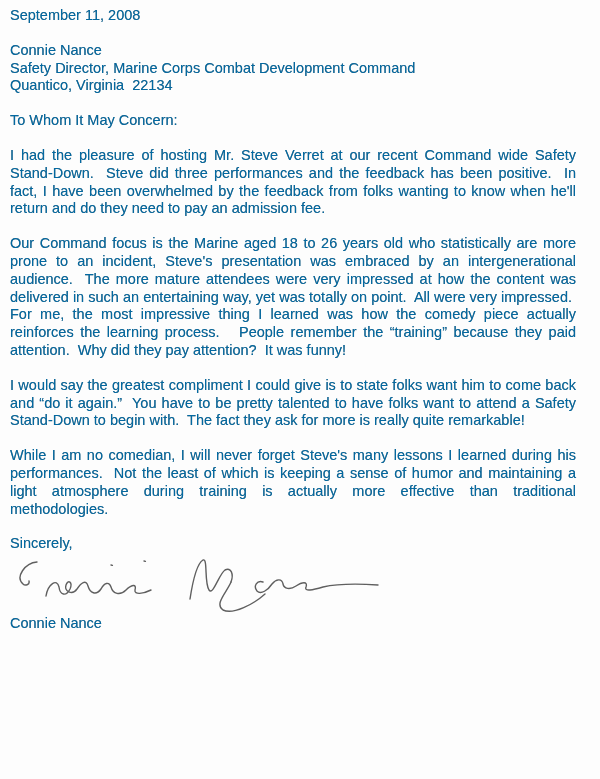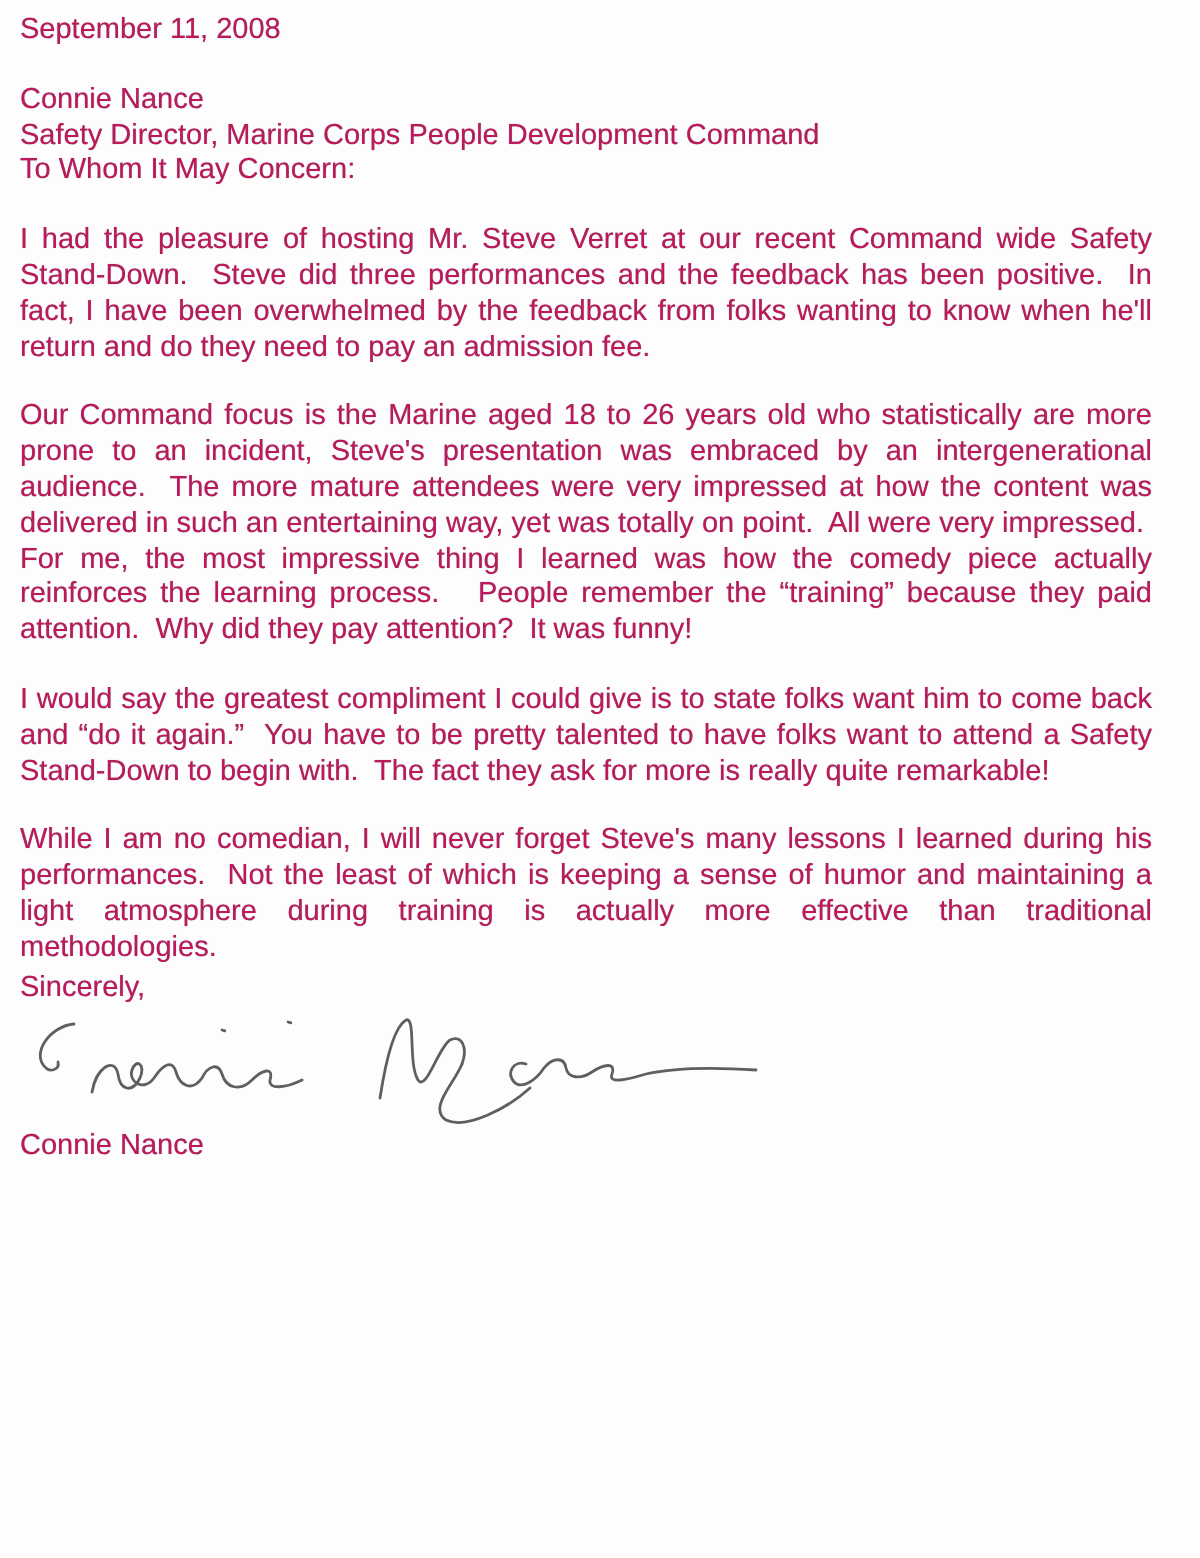--- a/index.html
+++ b/index.html
@@ -11,54 +11,55 @@
     height: 779px;
     background: #fdfdfd;
     overflow: hidden;
     font-family: "Liberation Sans", "DejaVu Sans", sans-serif;
   }
   .page {
     box-sizing: border-box;
     width: 600px;
     height: 779px;
     padding: 7px 24px 0 10px;
-    color: #be185d;
+    color: #0369a1;
     font-size: 14.5px;
     line-height: 17.8px;
     
     text-shadow: 0 0 0.45px rgba(40,40,40,0.55);
   }
   .line { margin: 0; }
   .address-block { margin-top: 17px; }
-  .salutation { }
+  .salutation { margin-top: 17px; }
   p.body-par {
     margin: 17px 0 0 0;
     text-align: justify;
     text-justify: inter-word;
   }
-  .closing { margin-top: 2px; }
+  .closing { margin-top: 17px; }
   .signature-wrap {
     margin: 1px 0 0 0;
     height: 60px;
   }
   .signature-wrap svg {
     display: block;
   }
   .typed-name { margin-top: 1px; }
 </style>
 </head>
 <body>
 
 <div class="page">
 
   <div class="line">September 11, 2008</div>
 
   <div class="address-block">
     <div class="line">Connie Nance</div>
-    <div class="line">Safety Director, Marine Corps People Development Command</div>
+    <div class="line">Safety Director, Marine Corps Combat Development Command</div>
+    <div class="line">Quantico, Virginia&nbsp; 22134</div>
   </div>
 
   <div class="salutation line">To Whom It May Concern:</div>
 
   <p class="body-par">I had the pleasure of hosting Mr. Steve Verret at our recent Command wide Safety Stand-Down.&nbsp; Steve did three performances and the feedback has been positive.&nbsp; In fact, I have been overwhelmed by the feedback from folks wanting to know when he'll return and do they need to pay an admission fee.</p>
   <p class="body-par">Our Command focus is the Marine aged 18 to 26 years old who statistically are more prone to an incident, Steve's presentation was embraced by an intergenerational audience.&nbsp; The more mature attendees were very impressed at how the content was delivered in such an entertaining way, yet was totally on point.&nbsp; All were very impressed.&nbsp; For me, the most impressive thing I learned was how the comedy piece actually reinforces the learning process.&nbsp;&nbsp; People remember the “training” because they paid attention.&nbsp; Why did they pay attention?&nbsp; It was funny!</p>
   <p class="body-par">I would say the greatest compliment I could give is to state folks want him to come back and “do it again.”&nbsp; You have to be pretty talented to have folks want to attend a Safety Stand-Down to begin with.&nbsp; The fact they ask for more is really quite remarkable!</p>
   <p class="body-par">While I am no comedian, I will never forget Steve's many lessons I learned during his performances.&nbsp; Not the least of which is keeping a sense of humor and maintaining a light atmosphere during training is actually more effective than traditional methodologies.</p>
 
   <div class="closing line">Sincerely,</div>

